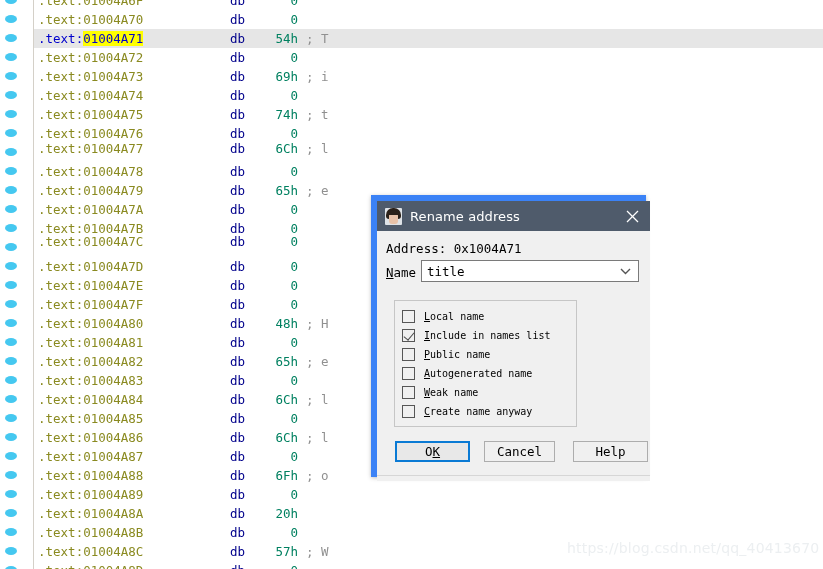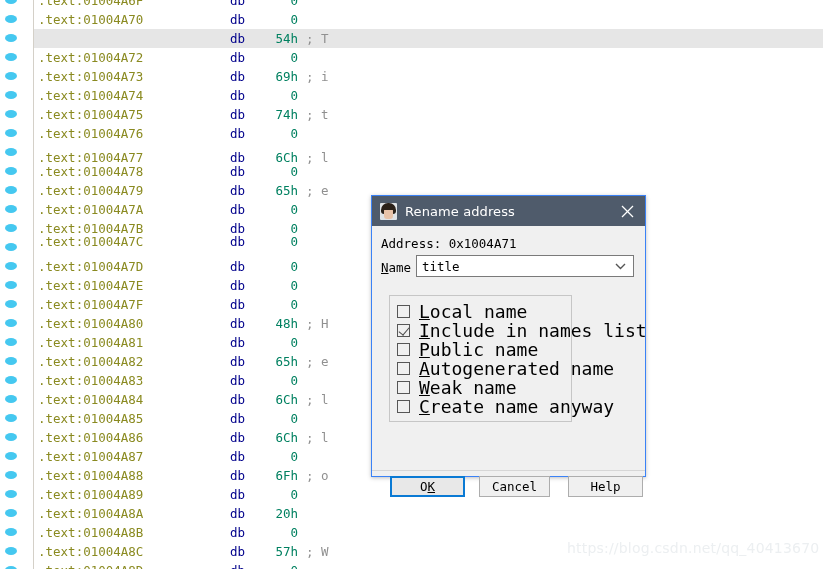--- a/index.html
+++ b/index.html
@@ -98,21 +98,21 @@
     letter-spacing: 0.2px;
     user-select: none;
   }
 
   
   #dialog {
     position: absolute;
     left: 371px; top: 195px;
     width: 275px; height: 282px;
     background: #f0f0f0;
-    border: 1px solid #3b82f6;
+    border: 6px solid #3b82f6;
     box-shadow: 0 1px 4px rgba(0,0,0,0.25);
     font-family: "DejaVu Sans Mono", monospace;
   }
   #titlebar {
     position: absolute;
     left: 0; top: 0;
     width: 273px; height: 30px;
     background: #4f5b6b;
     display: flex;
     align-items: center;
@@ -237,39 +237,38 @@
     content: "";
     position: absolute;
     left: 3px; top: 0px;
     width: 5px; height: 9px;
     border: solid #4a4a4a;
     border-width: 0 1.5px 1.5px 0;
     transform: rotate(40deg);
   }
   .cblabel {
     margin-left: 9px;
-    font-size: 18px;
+    font-size: 10px;
     color: #000000;
     white-space: pre;
   }
   .cblabel u { text-decoration: underline; }
 
   .btn {
     position: absolute;
     top: 210px;
     height: 21px;
     background: #f0f0f0;
     border: 1px solid #adadad;
     font-family: "DejaVu Sans Mono", monospace;
     font-size: 12.5px;
     color: #000000;
     display: flex; align-items: center; justify-content: center;
     cursor: pointer;
     padding: 0;
-    margin-top: 40px;
   }
   #ok-btn {
     left: 18px; width: 75px;
     border: 2px solid #0a7ad4;
     background: #e8e8e8;
   }
   #ok-btn u { text-decoration: underline; }
   #cancel-btn { left: 107px; width: 71px; }
   #help-btn   { left: 196px; width: 75px; }
 
@@ -318,27 +317,27 @@
         <div class="navdot" style="top: 509px;"></div>
         <div class="navdot" style="top: 528px;"></div>
         <div class="navdot" style="top: 547px;"></div>
         <div class="navdot" style="top: 566px;"></div>
       </div>
     <div id="gutter-line"></div>
 
     <div id="rows">
         <div class="row" style="top: -9px;"><span class="addr">.text:01004A6F</span><span class="mnem">db</span><span class="oper">0</span><span class="cmt"></span></div>
         <div class="row" style="top: 10px;"><span class="addr">.text:01004A70</span><span class="mnem">db</span><span class="oper">0</span><span class="cmt"></span></div>
-        <div class="row sel" style="top: 29px;"><span class="mnem">db</span><span class="oper">54h</span><span class="cmt">; T</span></div>
+        <div class="row sel" style="top: 29px;"><span class="addr selected"><span>.text:</span><span class="hl">01004A71</span></span><span class="mnem">db</span><span class="oper">54h</span><span class="cmt">; T</span></div>
         <div class="row" style="top: 48px;"><span class="addr">.text:01004A72</span><span class="mnem">db</span><span class="oper">0</span><span class="cmt"></span></div>
         <div class="row" style="top: 67px;"><span class="addr">.text:01004A73</span><span class="mnem">db</span><span class="oper">69h</span><span class="cmt">; i</span></div>
         <div class="row" style="top: 86px;"><span class="addr">.text:01004A74</span><span class="mnem">db</span><span class="oper">0</span><span class="cmt"></span></div>
         <div class="row" style="top: 105px;"><span class="addr">.text:01004A75</span><span class="mnem">db</span><span class="oper">74h</span><span class="cmt">; t</span></div>
         <div class="row" style="top: 124px;"><span class="addr">.text:01004A76</span><span class="mnem">db</span><span class="oper">0</span><span class="cmt"></span></div>
-        <div class="row" style="top: 148px;"><span class="addr">.text:01004A77</span><span class="mnem">db</span><span class="oper">6Ch</span><span class="cmt">; l</span></div>
+        <div class="row" style="top: 139px;"><span class="addr">.text:01004A77</span><span class="mnem">db</span><span class="oper">6Ch</span><span class="cmt">; l</span></div>
         <div class="row" style="top: 162px;"><span class="addr">.text:01004A78</span><span class="mnem">db</span><span class="oper">0</span><span class="cmt"></span></div>
         <div class="row" style="top: 181px;"><span class="addr">.text:01004A79</span><span class="mnem">db</span><span class="oper">65h</span><span class="cmt">; e</span></div>
         <div class="row" style="top: 200px;"><span class="addr">.text:01004A7A</span><span class="mnem">db</span><span class="oper">0</span><span class="cmt"></span></div>
         <div class="row" style="top: 219px;"><span class="addr">.text:01004A7B</span><span class="mnem">db</span><span class="oper">0</span><span class="cmt"></span></div>
         <div class="row" style="top: 232px;"><span class="addr">.text:01004A7C</span><span class="mnem">db</span><span class="oper">0</span><span class="cmt"></span></div>
         <div class="row" style="top: 257px;"><span class="addr">.text:01004A7D</span><span class="mnem">db</span><span class="oper">0</span><span class="cmt"></span></div>
         <div class="row" style="top: 276px;"><span class="addr">.text:01004A7E</span><span class="mnem">db</span><span class="oper">0</span><span class="cmt"></span></div>
         <div class="row" style="top: 295px;"><span class="addr">.text:01004A7F</span><span class="mnem">db</span><span class="oper">0</span><span class="cmt"></span></div>
         <div class="row" style="top: 314px;"><span class="addr">.text:01004A80</span><span class="mnem">db</span><span class="oper">48h</span><span class="cmt">; H</span></div>
         <div class="row" style="top: 333px;"><span class="addr">.text:01004A81</span><span class="mnem">db</span><span class="oper">0</span><span class="cmt"></span></div>

